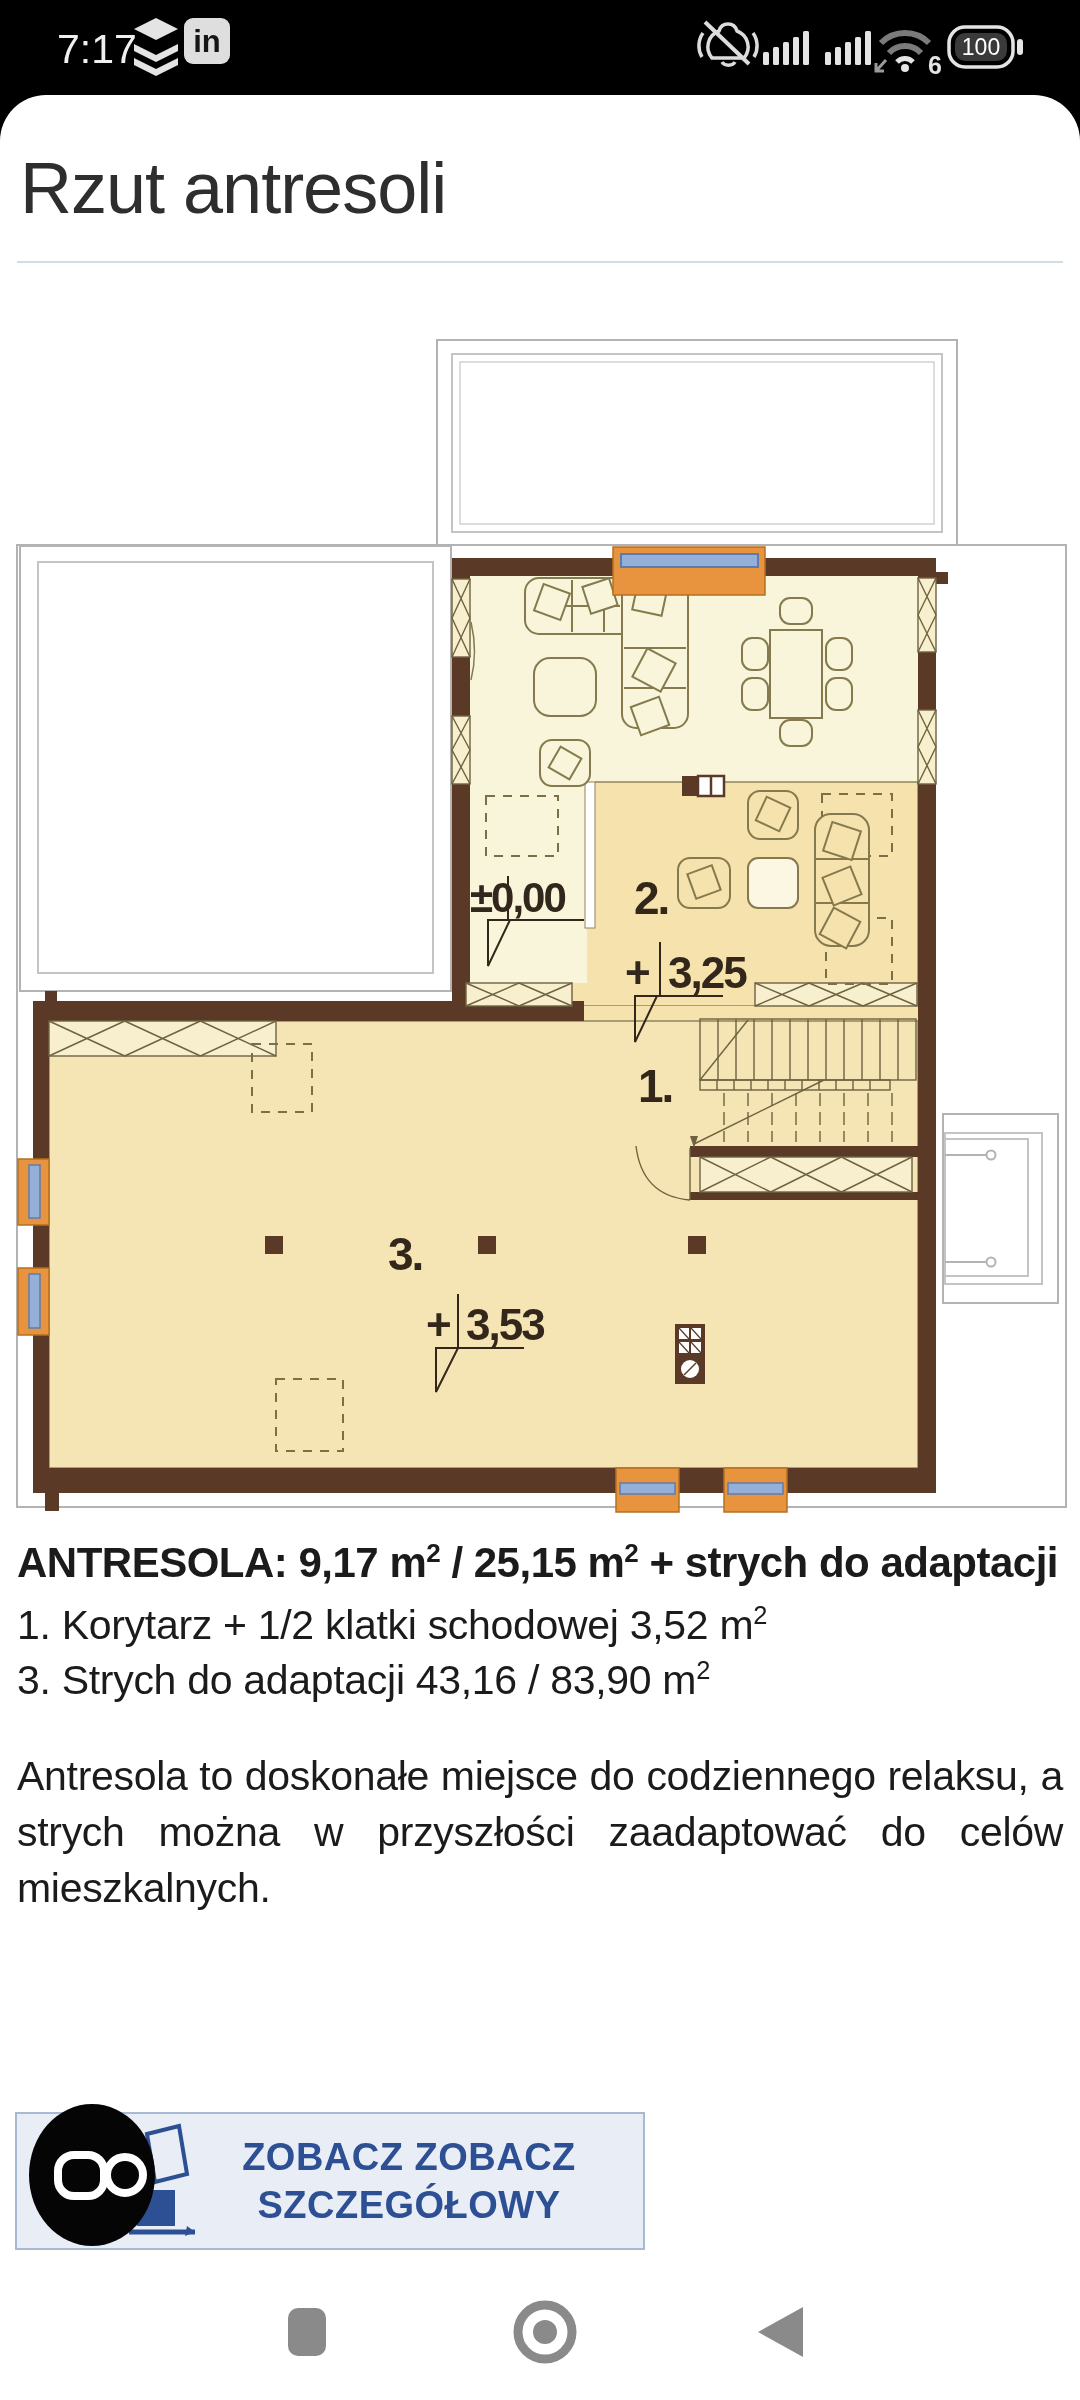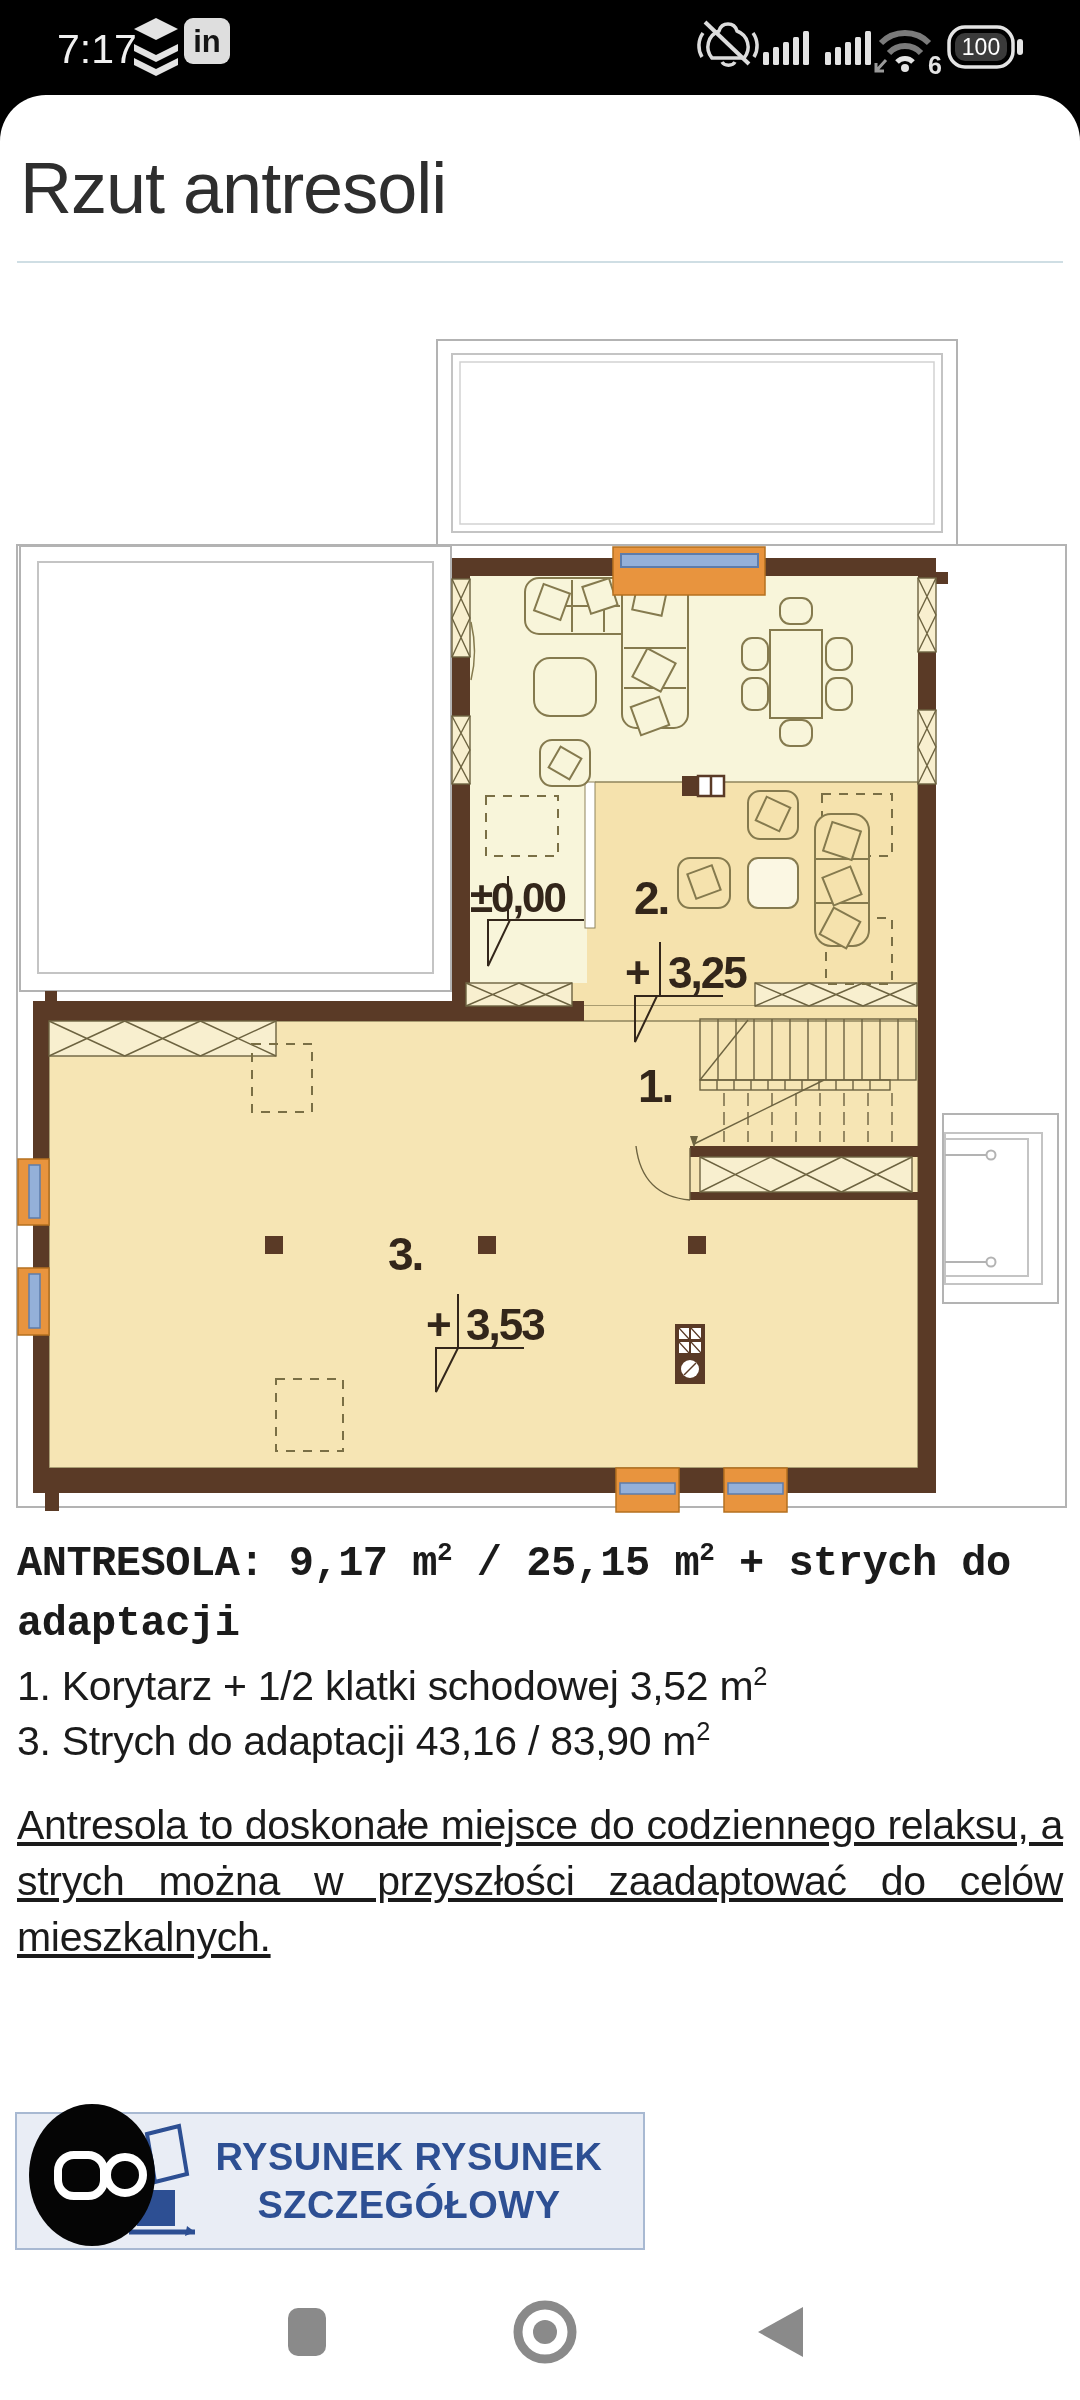--- a/index.html
+++ b/index.html
@@ -8,25 +8,25 @@
   
   .statusbar{position:absolute;top:0;left:0;width:921px;height:95px;background:#000;}
   
   .card{position:absolute;top:95px;left:0;width:1080px;height:2305px;background:#fff;
         border-radius:46px 46px 0 0;}
   .page-title{position:absolute;top:52px;left:20px;font-size:72px;letter-spacing:-1px;
         color:#2e2e2e;font-weight:400;}
   .divider{position:absolute;top:166px;left:17px;width:1046px;height:2px;background:#cfdee4;}
   .plan-wrap{position:absolute;top:241px;left:0;width:1080px;height:1180px;}
   .summary{position:absolute;top:1428px;left:17px;width:1046px;color:#1b1b1b;}
-  .summary .heading{font-weight:700;font-size:42px;letter-spacing:-0.5px;line-height:60px;font-family:Liberation Mono, monospace;}
+  .summary .heading{font-weight:700;font-size:42px;letter-spacing:-0.5px;line-height:60px;}
   .summary .room-line{font-size:41px;line-height:45px;letter-spacing:-0.3px;}
   .summary sup{font-size:0.62em;}
-  .summary .desc{margin-top:34px;font-size:41px;line-height:56px;text-align:justify;
-        letter-spacing:-0.3px;text-decoration:underline;}
+  .summary .desc{margin-top:46px;font-size:41px;line-height:56px;text-align:justify;
+        letter-spacing:-0.3px;}
   .cta{position:absolute;top:2017px;left:15px;width:630px;height:138px;background:#e9edf5;
        border:2px solid #a8b9d2;box-sizing:border-box;cursor:pointer;}
   .cta .cta-text{position:absolute;left:170px;right:12px;top:0;bottom:0;display:flex;
        flex-direction:column;align-items:center;justify-content:center;
        color:#2d4f93;font-weight:700;font-size:38px;line-height:48px;letter-spacing:0.5px;}
   .bubble{position:absolute;top:2005px;left:24px;width:140px;height:150px;}
   .navbar{position:absolute;top:2185px;left:0;width:1080px;height:120px;}
   svg text{font-family:"Liberation Sans",sans-serif;}
   .plan-label{font-weight:700;fill:#33261a;letter-spacing:-2px;}
 </style>
@@ -291,21 +291,21 @@
     <div class="cta">
       <svg width="160" height="134" viewBox="0 0 160 134" style="position:absolute;left:100px;top:0;">
         <g stroke="#2d4f93" stroke-width="4" fill="none">
           <path d="M30 20 L62 12 L70 60 L38 68 Z"></path>
           <rect x="22" y="78" width="34" height="32" fill="#2d4f93"></rect>
           <line x1="12" y1="118" x2="78" y2="118" stroke-width="5"></line>
           <path d="M70 112 l8 6 -10 4" fill="#2d4f93" stroke="none"></path>
         </g>
       </svg>
       <div class="cta-text">
-        <span>RYSUNEK RYSUNEK</span>
+        <span>ZOBACZ ZOBACZ</span>
         <span>SZCZEGÓŁOWY</span>
       </div>
     </div>
 
     <div class="bubble">
       <svg width="140" height="150" viewBox="0 0 140 150">
         <ellipse cx="68" cy="75" rx="63" ry="71" fill="#050505"></ellipse>
         <g>
           <rect x="34" y="55" width="46" height="41" rx="16" fill="none" stroke="#fff" stroke-width="8"></rect>
           <circle cx="101" cy="75" r="18" fill="#050505" stroke="#fff" stroke-width="8"></circle>

